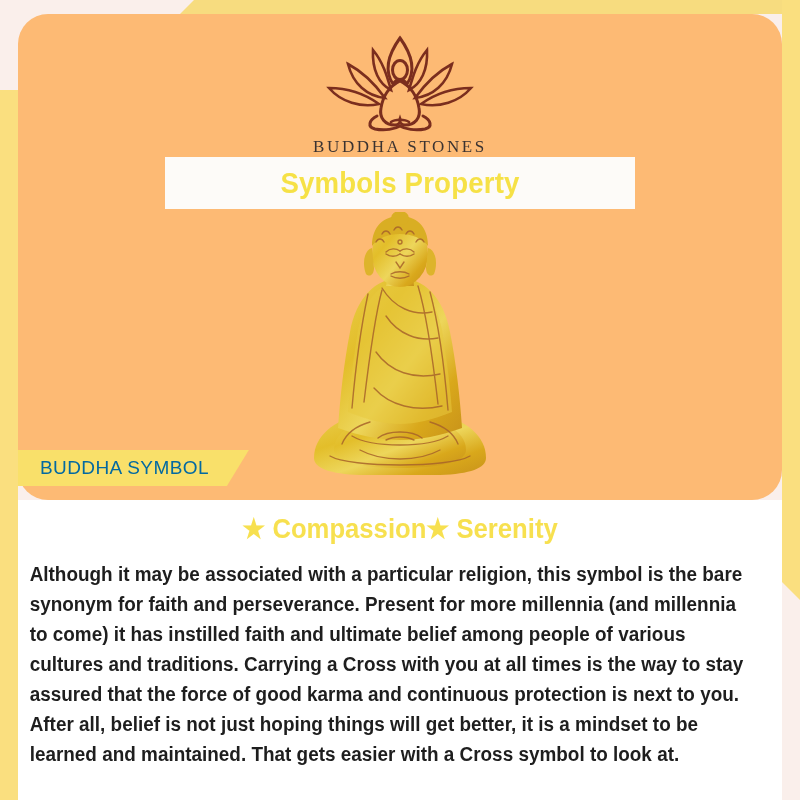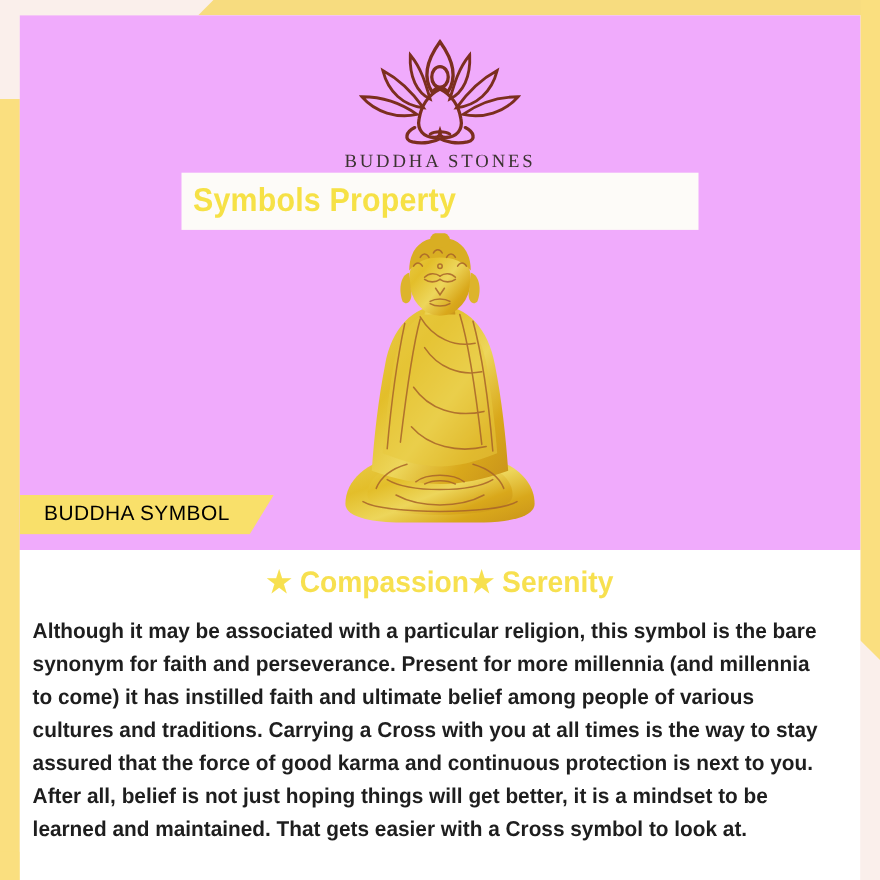--- a/index.html
+++ b/index.html
@@ -59,21 +59,22 @@
     clip-path: polygon(0 0, 100% 0, calc(100% - 18px) 100%, 0 100%);
   }
 
   
   .upper-panel {
     position: absolute;
     top: 14px;
     left: 18px;
     width: 764px;
     height: 486px;
-    background: #f0abfc;
+    background: #fdba74;
+    border-radius: 30px;
   }
 
   .brand {
     position: absolute;
     top: 16px;
     left: 0;
     width: 764px;
     text-align: center;
   }
   .brand-mark {
@@ -91,20 +92,21 @@
 
   .title-band {
     position: absolute;
     top: 143px;
     left: 147px;
     width: 470px;
     height: 52px;
     background: #FDFBF8;
     display: flex;
     align-items: center;
+    justify-content: center;
   }
   .title-text {
     font-family: "Liberation Sans Narrow", "Liberation Sans", sans-serif;
     font-size: 30px;
     font-weight: bold;
     color: #F6E146;
     letter-spacing: 0.2px;
     transform: scaleX(0.92);
   }
 
@@ -123,21 +125,21 @@
     left: 18px;
     height: 36px;
     padding: 0 40px 0 22px;
     background: #F9E06A;
     display: flex;
     align-items: center;
     clip-path: polygon(0 0, 100% 0, calc(100% - 22px) 100%, 0 100%);
   }
   .ribbon-text {
     font-size: 19px;
-    color: #000000;
+    color: #0369a1;
     letter-spacing: 0.4px;
   }
 
   
   .lower-panel {
     position: absolute;
     top: 500px;
     left: 18px;
     width: 764px;
     height: 356px;

